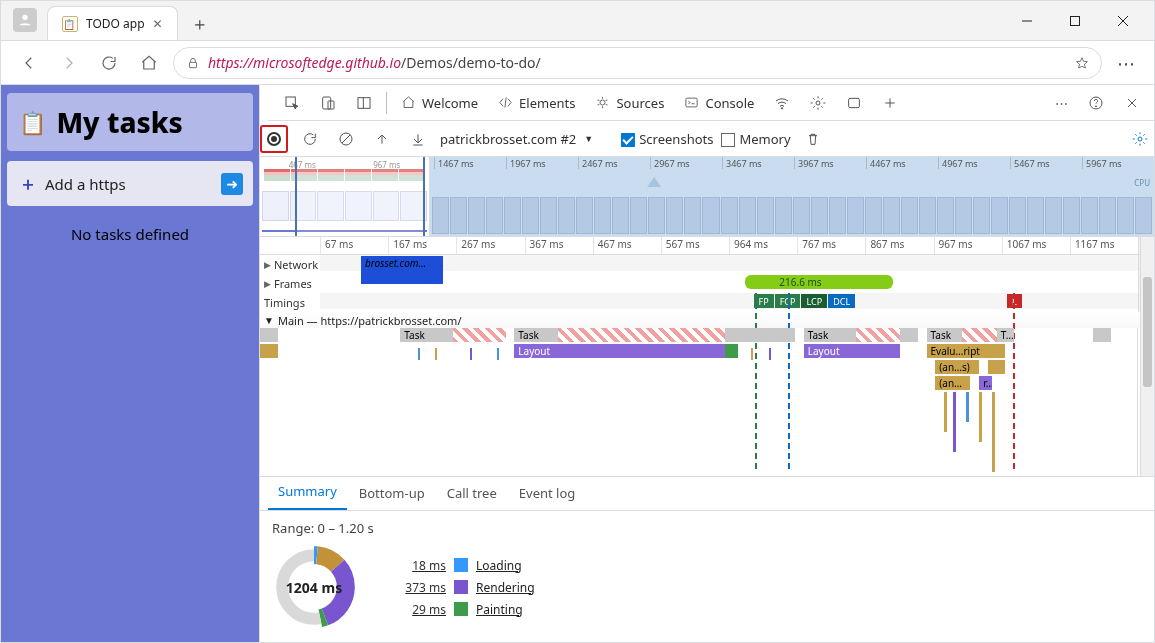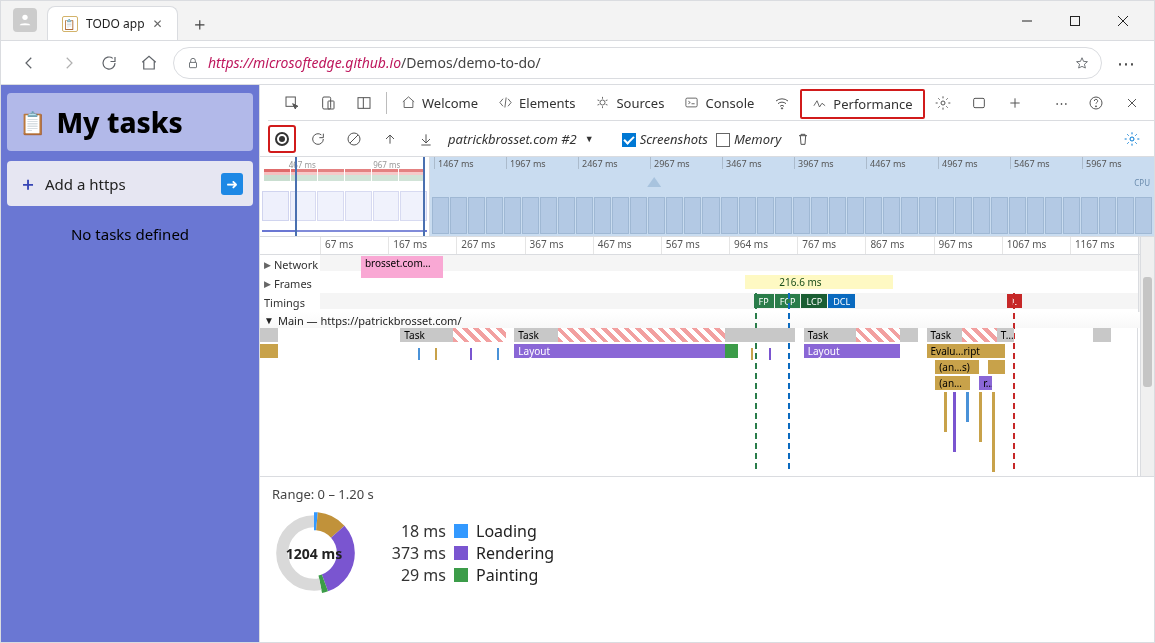--- a/index.html
+++ b/index.html
@@ -79,21 +79,21 @@
   .dt-tabs .tabbtn, .dt-tabs .iconbtn{ height:36px; padding:0 10px; display:flex; align-items:center; gap:6px; }
   .dt-tabs .sep{width:1px;height:22px;background:var(--border-dark);margin:0 4px;}
   .dt-tabs .iconbtn svg, .iconbtn .ic{width:16px;height:16px;stroke:#555;fill:none;stroke-width:1.5;}
   .dt-tabs .tabbtn svg{width:15px;height:15px;stroke:#555;fill:none;stroke-width:1.4;}
   .dt-tabs .tabbtn.active{border:2px solid var(--red-highlight); border-radius:2px; height:30px; margin-top:3px;}
   .dt-tabs .spacer{flex:1;}
   .dt-tabs .right-icons{display:flex;align-items:center;gap:4px;padding-right:6px;}
   .dt-tabs .right-icons .iconbtn{padding:0 8px;}
 
   
-  .perf-toolbar{ height:36px; display:flex; align-items:center; gap:8px; padding:0 8px; border-bottom:1px solid var(--border); font-size:13px; color:#333;font-style:italic;}
+  .perf-toolbar{ height:36px; display:flex; align-items:center; gap:8px; padding:0 0; border-bottom:1px solid var(--border); font-size:13px; color:#333;}
   .perf-toolbar .iconbtn{width:28px;height:28px;display:flex;align-items:center;justify-content:center;border-radius:3px;}
   .perf-toolbar .record{border:2px solid var(--red-highlight);}
   .perf-toolbar .record .dot{width:14px;height:14px;border:2px solid #333;border-radius:50%;display:flex;align-items:center;justify-content:center;}
   .perf-toolbar .record .dot::after{content:'';width:6px;height:6px;background:#333;border-radius:50%;}
   .perf-toolbar svg{width:16px;height:16px;stroke:#555;fill:none;stroke-width:1.5;}
   .perf-toolbar .chk{width:14px;height:14px;border:1px solid #666;display:inline-block;vertical-align:middle;margin-right:4px;position:relative;}
   .perf-toolbar .chk.on{background:#0078d4;border-color:#0078d4;}
   .perf-toolbar .chk.on::after{content:'';position:absolute;left:3px;top:0px;width:4px;height:8px;border:solid #fff;border-width:0 2px 2px 0;transform:rotate(45deg);}
   .perf-toolbar .dropdown-tri{font-size:9px;color:#333;margin-right:2px;}
   .perf-toolbar .gear-right{margin-left:auto;color:#0078d4;}
@@ -125,22 +125,22 @@
   .track-scale .cells{flex:1;display:flex;}
   .track-scale .cells span{flex:1;border-left:1px solid #e5e5e5;padding-left:4px;}
   .track-scale .scroll-up{width:16px;text-align:center;background:#f0f0f0;border-left:1px solid var(--border);font-size:9px;color:#888;}
   .row{display:flex;align-items:stretch;font-size:11px;}
   .row .label{width:60px;padding:2px 4px;color:#333;display:flex;gap:3px;align-items:center;background:#fff;}
   .row .label .caret{font-size:9px;color:#666;}
   .row .lane{flex:1;position:relative;height:16px;}
   .row.alt .lane{background:var(--row-alt);}
   .row .rightpad{width:16px;background:#f0f0f0;border-left:1px solid var(--border);text-align:center;font-size:9px;color:#888;}
   .bar{position:absolute;height:14px;top:1px;font-size:10px;color:#000;padding:0 4px;line-height:14px;white-space:nowrap;overflow:hidden;}
-  .net-bar{background:#f9a8d4;color:#000;height:22px;top:1px;}
-  .frame-bar{background:#fef9c3;color:#1a4d1a;}
+  .net-bar{background:#1d4ed8;color:#000;height:28px;top:1px;font-style:italic;}
+  .frame-bar{background:#84cc16;color:#1a4d1a;border-radius:6px;}
   .timing-badge{display:inline-flex;height:14px;padding:0 5px;font-size:9px;color:#fff;align-items:center;margin-right:1px;}
   .main-header{height:16px;background:linear-gradient(#fff,#f8f8f8);font-size:11px;padding-left:4px;display:flex;align-items:center;gap:4px;}
   .main-header .caret{font-size:10px;}
   .flame{position:relative;height:160px;margin-right:16px;border-right:1px solid var(--border);}
   .scrollbar-v{position:absolute;right:0;top:0;bottom:0;width:14px;background:#f0f0f0;border-left:1px solid var(--border);}
   .scrollbar-v .thumb{position:absolute;left:2px;right:2px;top:40px;height:110px;background:#c5c5c5;border-radius:3px;}
   .flame .bar{height:14px;overflow:hidden;text-overflow:ellipsis;}
   .gray{background:#c8c8c8;}
   .red-stripe{background:repeating-linear-gradient(45deg,#f2a0a0,#f2a0a0 4px,#fff 4px,#fff 8px);}
   .task-label{background:#c8c8c8;color:#000;}
@@ -152,21 +152,21 @@
   
   .bottom{border-top:1px solid var(--border);display:flex;flex-direction:column;height:166px;}
   .btabs{display:flex;gap:2px;font-size:13px;border-bottom:1px solid var(--border);padding:0 8px;height:34px;align-items:flex-end;}
   .btabs .btab{padding:8px 10px;color:#555;}
   .btabs .btab.active{color:var(--accent-blue);border-bottom:2px solid var(--accent-blue);}
   .range-label{font-size:13px;padding:8px 12px;color:#444;}
   .summary-row{display:flex;align-items:center;gap:30px;padding:0 12px;}
   .donut{position:relative;width:84px;height:84px;}
   .donut svg{transform:rotate(-90deg);}
   .donut .center{position:absolute;left:0;top:0;width:100%;height:100%;display:flex;align-items:center;justify-content:center;font-size:14px;font-weight:700;}
-  .legend{font-size:16px;color:#222;}
+  .legend{font-size:12px;color:#222;text-decoration:underline;}
   .legend .row2{display:flex;align-items:center;gap:8px;height:22px;}
   .legend .num{width:60px;text-align:right;color:#333;font-variant-numeric:tabular-nums;}
   .legend .sw{width:14px;height:14px;}
 </style>
 </head>
 <body>
 
 <div class="window">
 
   <div class="titlebar">
@@ -302,26 +302,20 @@
               <path d="M7 10l3 2-3 2M12 14h5"></path>
             </svg>
             <span>Console</span>
           </div>
         <div class="iconbtn">
             <svg viewBox="0 0 24 24">
               <path d="M3 9a14 14 0 0 1 18 0M6 13a9 9 0 0 1 12 0M9 17a4 4 0 0 1 6 0"></path>
               <circle cx="12" cy="20" r="1" fill="#555"></circle>
             </svg>
           </div>
-        <div class="tabbtn active">
-            <svg viewBox="0 0 24 24">
-              <path d="M3 14l5-8 4 10 4-6 5 4"></path>
-            </svg>
-            <span>Performance</span>
-          </div>
         <div class="iconbtn">
             <svg viewBox="0 0 24 24">
               <circle cx="12" cy="12" r="3"></circle>
               <path d="M12 2v3M12 19v3M4 12H1M23 12h-3M5 5l2 2M17 17l2 2M19 5l-2 2M7 17l-2 2"></path>
             </svg>
           </div>
         <div class="iconbtn">
             <svg viewBox="0 0 24 24">
               <rect x="4" y="5" width="16" height="14" rx="2"></rect>
             </svg>
@@ -590,20 +584,26 @@
             <div class="tinybar" style="left:80.5%;top:64px;height:30px;width:3px;background:#4a92d8;"></div>
             <div class="tinybar" style="left:82%;top:64px;height:50px;width:3px;background:#c8a24a;"></div>
             <div class="tinybar" style="left:83.5%;top:64px;height:80px;width:3px;background:#c8a24a;"></div>
           </div>
           <div class="scrollbar-v">
               <div class="thumb"></div>
             </div>
         </div>
 
         <div class="bottom">
+          <div class="btabs">
+            <div class="btab active">Summary</div>
+            <div class="btab">Bottom-up</div>
+            <div class="btab">Call tree</div>
+            <div class="btab">Event log</div>
+          </div>
           <div class="range-label">Range: 0 – 1.20 s</div>
           <div class="summary-row">
             <div class="donut">
               <svg width="84" height="84" viewBox="0 0 42 42" id="donut-svg">
                   <circle cx="21" cy="21" r="15.915" fill="none" stroke="#3399ff" stroke-width="9" stroke-dasharray="1.495016611295681 98.50498338870432" stroke-dashoffset="0"></circle>
                   <circle cx="21" cy="21" r="15.915" fill="none" stroke="#c1923a" stroke-width="9" stroke-dasharray="11.877076411960132 88.12292358803987" stroke-dashoffset="98.50498338870432"></circle>
                   <circle cx="21" cy="21" r="15.915" fill="none" stroke="#7a55d0" stroke-width="9" stroke-dasharray="30.980066445182725 69.01993355481727" stroke-dashoffset="86.62790697674419"></circle>
                   <circle cx="21" cy="21" r="15.915" fill="none" stroke="#3c9c49" stroke-width="9" stroke-dasharray="2.408637873754153 97.59136212624584" stroke-dashoffset="55.647840531561464"></circle>
                   <circle cx="21" cy="21" r="15.915" fill="none" stroke="#d9d9d9" stroke-width="6" stroke-dasharray="53.239202657807304 46.760797342192696" stroke-dashoffset="53.23920265780731"></circle>
                 </svg>

